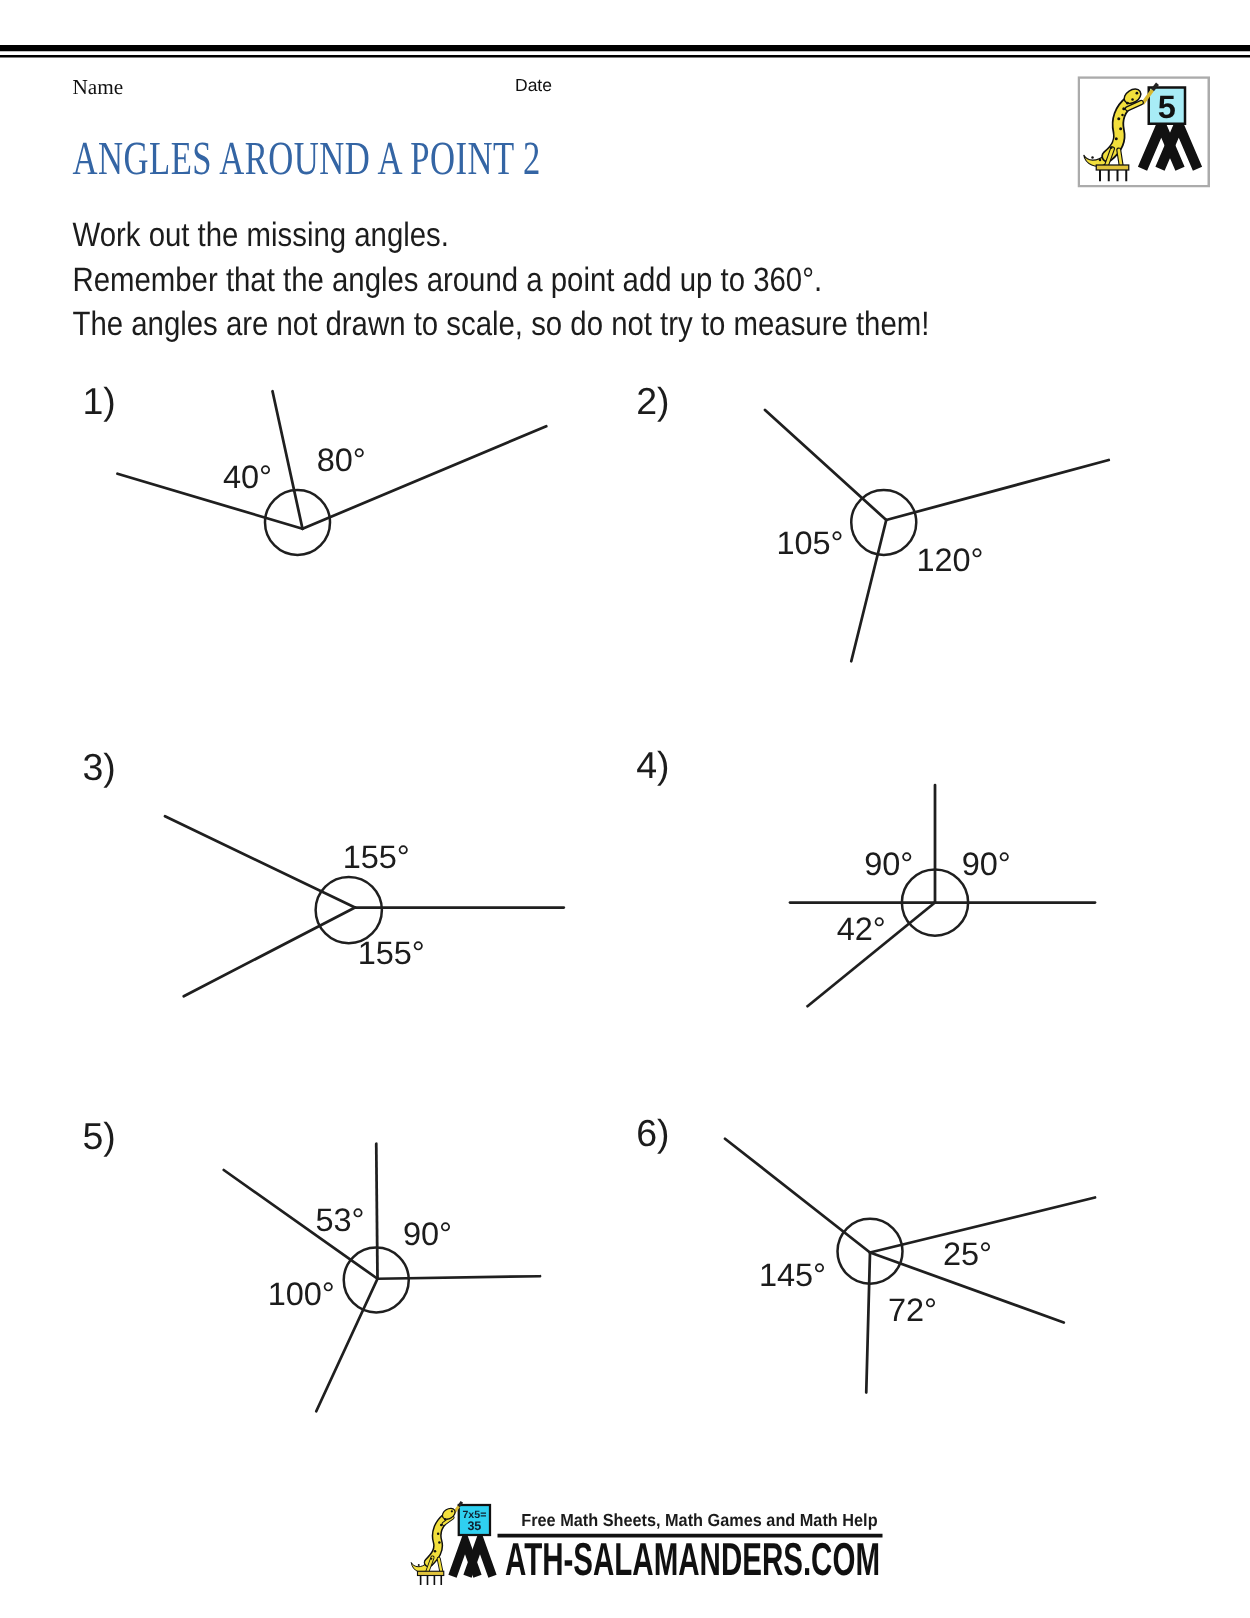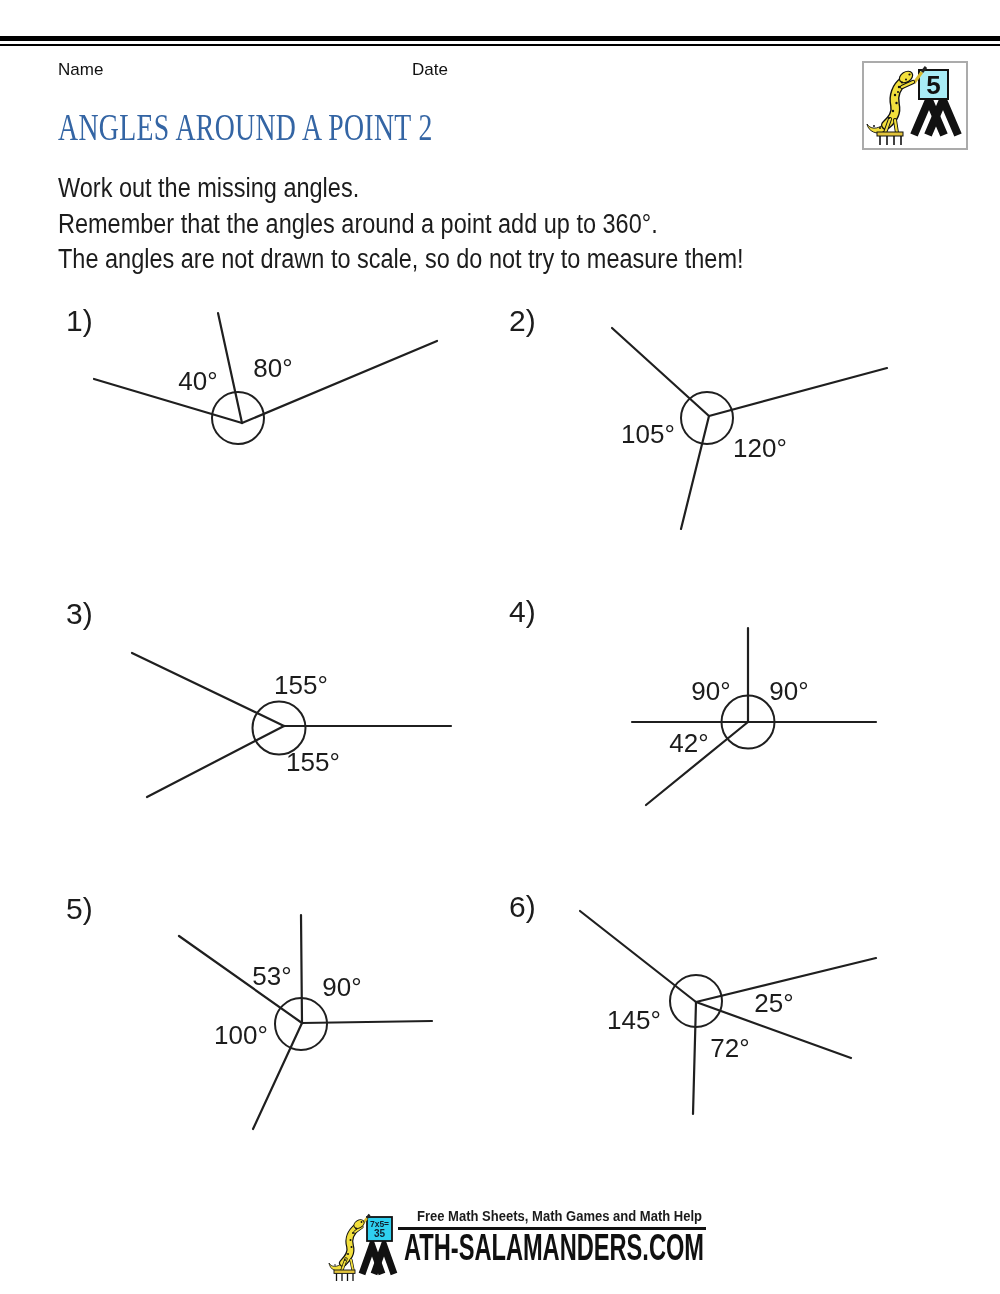--- a/index.html
+++ b/index.html
@@ -1,34 +1,34 @@
 <!DOCTYPE html>
 <html><head>
 <meta charset="utf-8">
 <style>
   html,body{margin:0;padding:0;background:#fff;}
   .page{position:relative;width:1000px;height:1294px;background:#ffffff;overflow:hidden;
         font-family:"Liberation Sans","DejaVu Sans",sans-serif;color:#1c1c1c;}
   .rule{position:absolute;left:0;width:1000px;background:#000;}
   .rule1{top:36px;height:5px;}
   .rule2{top:43.5px;height:2.5px;}
-  .name-label{position:absolute;left:58px;top:60px;font-size:17px;color:#111;}
-  .date-label{position:absolute;left:412px;top:60px;font-size:17px;color:#111;}
+  .name-label{position:absolute;left:58px;top:60px;font-size:17px;color:#111;font-family:Liberation Serif, serif;}
+  .date-label{position:absolute;left:412px;top:60px;font-size:14px;color:#111;}
   .title{position:absolute;left:58px;top:105px;font-family:"Liberation Serif","DejaVu Serif",serif;
          font-size:38px;color:#3465A4;white-space:nowrap;transform:scaleX(0.73);
          transform-origin:0 0;letter-spacing:0.5px;}
   .logo-box{position:absolute;left:862px;top:61px;width:106px;height:89px;}
   .instructions{position:absolute;left:58px;top:171px;font-size:27px;line-height:35.5px;
                 color:#1c1c1c;white-space:nowrap;transform:scaleX(0.87);transform-origin:0 0;}
   .diagrams{position:absolute;left:0;top:0;width:1000px;height:1294px;}
   .ray{stroke:#1f1f1f;stroke-width:2.2;stroke-linecap:round;}
   .vcircle{fill:none;stroke:#1f1f1f;stroke-width:2;}
   .pnum{font-family:"Liberation Sans",sans-serif;font-size:30px;fill:#1c1c1c;}
   .alabel{font-family:"Liberation Sans",sans-serif;font-size:26px;fill:#1c1c1c;text-anchor:middle;}
-  .footer-graphic{position:absolute;left:326px;top:1200px;width:84px;height:72px;margin-top:13px;}
+  .footer-graphic{position:absolute;left:326px;top:1200px;width:84px;height:72px;}
   .tagline{position:absolute;left:417px;top:1208px;font-size:14px;font-weight:bold;color:#1b1b1b;
            white-space:nowrap;transform:scaleX(0.93);transform-origin:0 0;}
   .footer-rule{position:absolute;left:398px;top:1227px;width:308px;height:3.2px;background:#111;}
   .brand{position:absolute;left:403px;top:1230px;width:306px;height:36px;text-align:center;}
   svg text{font-family:"Liberation Sans","DejaVu Sans",sans-serif;}
 </style>
 </head>
 <body>
 
 <div class="page">

